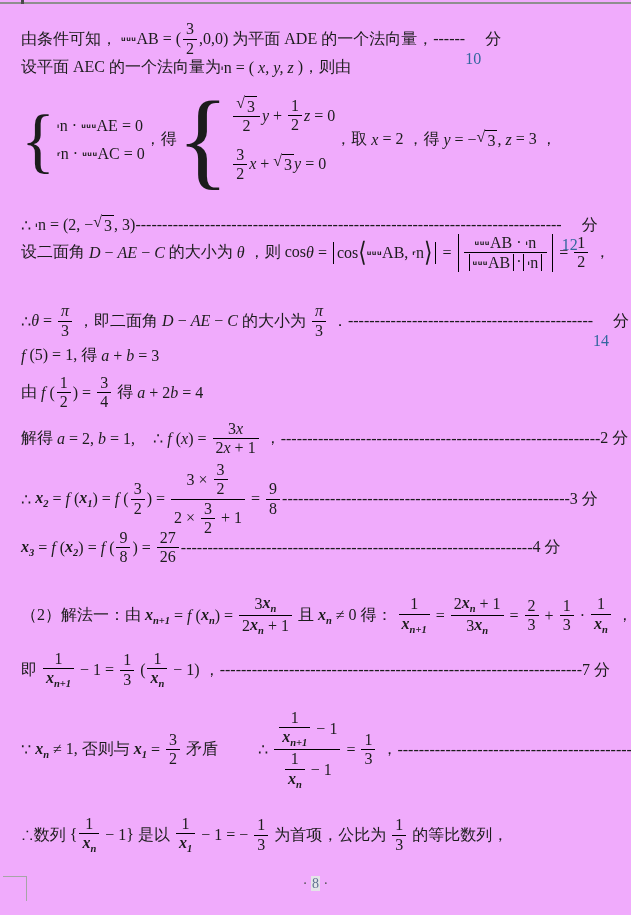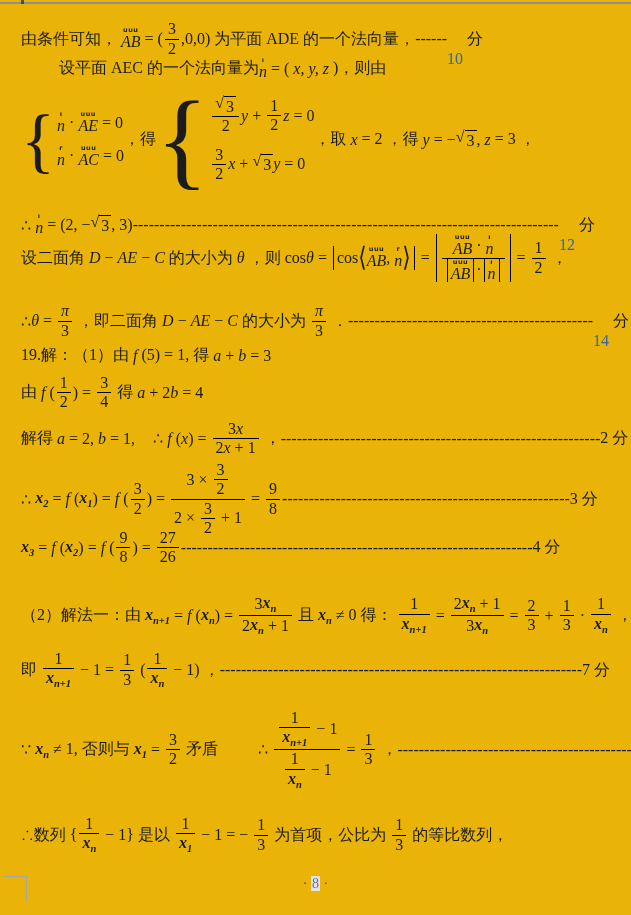--- a/index.html
+++ b/index.html
@@ -1,35 +1,35 @@
 <!DOCTYPE html>
 <html><head>
 <meta charset="utf-8">
 <style>
   html,body{margin:0;padding:0;background:#fff;}
-  .page{position:relative;width:631px;height:915px;background:#eab308;overflow:hidden;
+  .page{position:relative;width:631px;height:915px;background:#f0abfc;overflow:hidden;
         font-family:"Liberation Serif","DejaVu Serif",serif;font-size:16px;color:#1c1c1c;}
   .topline{position:absolute;left:0;top:2px;width:631px;height:2px;background:#8f8f8f;}
   .toptick{position:absolute;left:21px;top:0;width:3px;height:4px;background:#4a4a4a;}
   .cornermark{position:absolute;left:3px;top:876px;width:23px;height:24px;
               border-top:1px solid #a6a6a6;border-right:1px solid #a6a6a6;}
   .line{position:absolute;left:21px;display:flex;align-items:center;white-space:pre;}
   .t{white-space:pre;}
   .i{font-style:italic;white-space:pre;}
   .sc{white-space:pre;margin-top:40px;}
   .wsp{display:inline-block;height:1px;}
   .frac{display:inline-flex;flex-direction:column;align-items:center;margin:0 2px;line-height:1.15;}
   .num,.den{display:flex;align-items:center;justify-content:center;padding:0 3px;}
   .bar{align-self:stretch;height:0;border-top:1px solid #000;}
   .sqrt{display:inline-flex;align-items:flex-start;}
   .sg{line-height:1.05;transform:translateY(-1px);}
   .rc{border-top:1px solid #000;line-height:1.2;padding:0 2px;display:inline-flex;align-items:center;}
-  .vec{display:inline-flex;flex-direction:column;align-items:center;line-height:1;}
+  .vec{display:inline-flex;align-items:center;line-height:1;}
   .mk{font-size:6.5px;font-weight:bold;font-family:"DejaVu Sans",sans-serif;height:6px;line-height:6px;letter-spacing:0.5px;}
-  .bs{font-style:italic;line-height:1.1;white-space:pre;}
+  .bs{line-height:1.1;white-space:pre;}
   .sb{display:inline-block;white-space:pre;font-weight:bold;}
   .sb .b{font-style:italic;}
   .sb .ss{font-size:10.5px;font-style:italic;vertical-align:-4px;white-space:pre;}
   .abs{display:inline-flex;align-items:center;border-left:1px solid #000;border-right:1px solid #000;padding:0 3px;margin:0 2px;}
   .ang{display:inline-flex;align-items:center;}
   .ab{font-size:1.35em;transform:scaleY(1.25);line-height:1;}
   .ac{display:inline-flex;align-items:center;}
   .cases{display:inline-flex;align-items:center;}
   .br{line-height:0;font-weight:400;margin-right:2px;}
   .rws{display:inline-flex;flex-direction:column;gap:10px;}
@@ -38,26 +38,26 @@
   .pgnum{color:#5f7291;background:#e4e4e8;padding:0 1px;}
 </style>
 </head>
 <body>
 
 <div class="page">
   <div class="topline"></div>
   <div class="toptick"></div>
   <div id="content">
       <div class="line" style="top: 10px;"><span class="t">由条件可知， </span><span class="vec"><span class="mk">uuu</span><span class="bs">AB</span></span><span class="t"> = (</span><span class="frac"><div class="num"><span class="t">3</span></div><div class="bar"></div><div class="den"><span class="t">2</span></div></span><span class="t">,0,0) 为平面 ADE 的一个法向量，</span><span class="t">------</span><span class="sc" style="color: rgb(51, 103, 158);">10</span><span class="t"> 分</span></div>
-      <div class="line" style="top: 57px; margin-left: 38px;"><span class="t">设平面 AEC 的一个法向量为</span><span class="vec"><span class="mk">ı</span><span class="bs">n</span></span><span class="t"> = ( </span><span class="i">x, y, z</span><span class="t"> )，则由</span></div>
+      <div class="line" style="top: 57px;"><span class="t">设平面 AEC 的一个法向量为</span><span class="vec"><span class="mk">ı</span><span class="bs">n</span></span><span class="t"> = ( </span><span class="i">x, y, z</span><span class="t"> )，则由</span></div>
       <div class="line" style="top: 96px;"><span class="cases"><span class="br" style="font-size: 71px;">{</span><div class="rws"><div class="rw"><span class="vec"><span class="mk">ı</span><span class="bs">n</span></span><span class="t"> · </span><span class="vec"><span class="mk">uuu</span><span class="bs">AE</span></span><span class="t"> = 0</span></div><div class="rw"><span class="vec"><span class="mk">r</span><span class="bs">n</span></span><span class="t"> · </span><span class="vec"><span class="mk">uuu</span><span class="bs">AC</span></span><span class="t"> = 0</span></div></div></span><span class="t">，得</span><span class="cases"><span class="br" style="font-size: 109px;">{</span><div class="rws"><div class="rw"><span class="frac"><div class="num"><span class="sqrt"><span class="sg">√</span><span class="rc"><span class="t">3</span></span></span></div><div class="bar"></div><div class="den"><span class="t">2</span></div></span><span class="i">y</span><span class="t"> + </span><span class="frac"><div class="num"><span class="t">1</span></div><div class="bar"></div><div class="den"><span class="t">2</span></div></span><span class="i">z</span><span class="t"> = 0</span></div><div class="rw"><span class="frac"><div class="num"><span class="t">3</span></div><div class="bar"></div><div class="den"><span class="t">2</span></div></span><span class="i">x</span><span class="t"> + </span><span class="sqrt"><span class="sg">√</span><span class="rc"><span class="t">3</span></span></span><span class="i">y</span><span class="t"> = 0</span></div></div></span><span class="t">，取 </span><span class="i">x</span><span class="t"> = 2 ，得 </span><span class="i">y</span><span class="t"> = −</span><span class="sqrt"><span class="sg">√</span><span class="rc"><span class="t">3</span></span></span><span class="t">, </span><span class="i">z</span><span class="t"> = 3 ，</span></div>
       <div class="line" style="top: 196px;"><span class="t">∴ </span><span class="vec"><span class="mk">ı</span><span class="bs">n</span></span><span class="t"> = (2, −</span><span class="sqrt"><span class="sg">√</span><span class="rc"><span class="t">3</span></span></span><span class="t">, 3)</span><span class="t">--------------------------------------------------------------------------------</span><span class="sc" style="color: rgb(51, 103, 158);">12</span><span class="t"> 分</span></div>
       <div class="line" style="top: 234px;"><span class="t">设二面角 </span><span class="i">D</span><span class="t"> − </span><span class="i">AE</span><span class="t"> − </span><span class="i">C</span><span class="t"> 的大小为 </span><span class="i">θ</span><span class="t"> ，则 cos</span><span class="i">θ</span><span class="t"> = </span><span class="abs"><span class="t">cos</span><span class="ang"><span class="ab">⟨</span><span class="ac"><span class="vec"><span class="mk">uuu</span><span class="bs">AB</span></span><span class="t">, </span><span class="vec"><span class="mk">r</span><span class="bs">n</span></span></span><span class="ab">⟩</span></span></span><span class="t"> = </span><span class="abs"><span class="frac"><div class="num"><span class="vec"><span class="mk">uuu</span><span class="bs">AB</span></span><span class="t"> · </span><span class="vec"><span class="mk">ı</span><span class="bs">n</span></span></div><div class="bar"></div><div class="den"><span class="abs"><span class="vec"><span class="mk">uuu</span><span class="bs">AB</span></span></span><span class="t">·</span><span class="abs"><span class="vec"><span class="mk">ı</span><span class="bs">n</span></span></span></div></span></span><span class="t"> = </span><span class="frac"><div class="num"><span class="t">1</span></div><div class="bar"></div><div class="den"><span class="t">2</span></div></span><span class="t"> ，</span></div>
       <div class="line" style="top: 292px;"><span class="t">∴</span><span class="i">θ</span><span class="t"> = </span><span class="frac"><div class="num"><span class="i">π</span></div><div class="bar"></div><div class="den"><span class="t">3</span></div></span><span class="t"> ，即二面角 </span><span class="i">D</span><span class="t"> − </span><span class="i">AE</span><span class="t"> − </span><span class="i">C</span><span class="t"> 的大小为 </span><span class="frac"><div class="num"><span class="i">π</span></div><div class="bar"></div><div class="den"><span class="t">3</span></div></span><span class="t"> ．</span><span class="t">----------------------------------------------</span><span class="sc" style="color: rgb(51, 103, 158);">14</span><span class="t"> 分】</span></div>
-      <div class="line" style="top: 345px;"><span class="t">19.解：（1）由 </span><span class="i">f</span><span class="t"> (5) = 1, 得 </span><span class="i">a</span><span class="t"> + </span><span class="i">b</span><span class="t"> = 3</span></div>
+      <div class="line" style="top: 345px;"><span class="i">f</span><span class="t"> (5) = 1, 得 </span><span class="i">a</span><span class="t"> + </span><span class="i">b</span><span class="t"> = 3</span></div>
       <div class="line" style="top: 374px;"><span class="t">由 </span><span class="i">f</span><span class="t"> (</span><span class="frac"><div class="num"><span class="t">1</span></div><div class="bar"></div><div class="den"><span class="t">2</span></div></span><span class="t">) = </span><span class="frac"><div class="num"><span class="t">3</span></div><div class="bar"></div><div class="den"><span class="t">4</span></div></span><span class="t"> 得 </span><span class="i">a</span><span class="t"> + 2</span><span class="i">b</span><span class="t"> = 4</span></div>
       <div class="line" style="top: 420px;"><span class="t">解得 </span><span class="i">a</span><span class="t"> = 2, </span><span class="i">b</span><span class="t"> = 1,</span><span class="wsp" style="width: 18px;"></span><span class="t">∴ </span><span class="i">f</span><span class="t"> (</span><span class="i">x</span><span class="t">) = </span><span class="frac"><div class="num"><span class="t">3</span><span class="i">x</span></div><div class="bar"></div><div class="den"><span class="t">2</span><span class="i">x</span><span class="t"> + 1</span></div></span><span class="t"> ，</span><span class="t">------------------------------------------------------------</span><span class="t">2 分</span></div>
       <div class="line" style="top: 461px;"><span class="t">∴ </span><span class="sb"><span class="b">x</span><span class="ss">2</span></span><span class="t"> = </span><span class="i">f</span><span class="t"> (</span><span class="sb"><span class="b">x</span><span class="ss">1</span></span><span class="t">) = </span><span class="i">f</span><span class="t"> (</span><span class="frac"><div class="num"><span class="t">3</span></div><div class="bar"></div><div class="den"><span class="t">2</span></div></span><span class="t">) = </span><span class="frac"><div class="num"><span class="t">3 × </span><span class="frac"><div class="num"><span class="t">3</span></div><div class="bar"></div><div class="den"><span class="t">2</span></div></span></div><div class="bar"></div><div class="den"><span class="t">2 × </span><span class="frac"><div class="num"><span class="t">3</span></div><div class="bar"></div><div class="den"><span class="t">2</span></div></span><span class="t"> + 1</span></div></span><span class="t"> = </span><span class="frac"><div class="num"><span class="t">9</span></div><div class="bar"></div><div class="den"><span class="t">8</span></div></span><span class="t">------------------------------------------------------</span><span class="t">3 分</span></div>
       <div class="line" style="top: 529px;"><span class="sb"><span class="b">x</span><span class="ss">3</span></span><span class="t"> = </span><span class="i">f</span><span class="t"> (</span><span class="sb"><span class="b">x</span><span class="ss">2</span></span><span class="t">) = </span><span class="i">f</span><span class="t"> (</span><span class="frac"><div class="num"><span class="t">9</span></div><div class="bar"></div><div class="den"><span class="t">8</span></div></span><span class="t">) = </span><span class="frac"><div class="num"><span class="t">27</span></div><div class="bar"></div><div class="den"><span class="t">26</span></div></span><span class="t">------------------------------------------------------------------</span><span class="t">4 分</span></div>
       <div class="line" style="top: 594px;"><span class="t">（2）解法一：由 </span><span class="sb"><span class="b">x</span><span class="ss">n+1</span></span><span class="t"> = </span><span class="i">f</span><span class="t"> (</span><span class="sb"><span class="b">x</span><span class="ss">n</span></span><span class="t">) = </span><span class="frac"><div class="num"><span class="t">3</span><span class="sb"><span class="b">x</span><span class="ss">n</span></span></div><div class="bar"></div><div class="den"><span class="t">2</span><span class="sb"><span class="b">x</span><span class="ss">n</span></span><span class="t"> + 1</span></div></span><span class="t"> 且 </span><span class="sb"><span class="b">x</span><span class="ss">n</span></span><span class="t"> ≠ 0 得： </span><span class="frac"><div class="num"><span class="t">1</span></div><div class="bar"></div><div class="den"><span class="sb"><span class="b">x</span><span class="ss">n+1</span></span></div></span><span class="t"> = </span><span class="frac"><div class="num"><span class="t">2</span><span class="sb"><span class="b">x</span><span class="ss">n</span></span><span class="t"> + 1</span></div><div class="bar"></div><div class="den"><span class="t">3</span><span class="sb"><span class="b">x</span><span class="ss">n</span></span></div></span><span class="t"> = </span><span class="frac"><div class="num"><span class="t">2</span></div><div class="bar"></div><div class="den"><span class="t">3</span></div></span><span class="t"> + </span><span class="frac"><div class="num"><span class="t">1</span></div><div class="bar"></div><div class="den"><span class="t">3</span></div></span><span class="t"> · </span><span class="frac"><div class="num"><span class="t">1</span></div><div class="bar"></div><div class="den"><span class="sb"><span class="b">x</span><span class="ss">n</span></span></div></span><span class="t"> ，</span><span class="t">--------</span></div>
       <div class="line" style="top: 650px;"><span class="t">即 </span><span class="frac"><div class="num"><span class="t">1</span></div><div class="bar"></div><div class="den"><span class="sb"><span class="b">x</span><span class="ss">n+1</span></span></div></span><span class="t"> − 1 = </span><span class="frac"><div class="num"><span class="t">1</span></div><div class="bar"></div><div class="den"><span class="t">3</span></div></span><span class="t"> (</span><span class="frac"><div class="num"><span class="t">1</span></div><div class="bar"></div><div class="den"><span class="sb"><span class="b">x</span><span class="ss">n</span></span></div></span><span class="t"> − 1) ，</span><span class="t">--------------------------------------------------------------------</span><span class="t">7 分</span></div>
       <div class="line" style="top: 709px;"><span class="t">∵ </span><span class="sb"><span class="b">x</span><span class="ss">n</span></span><span class="t"> ≠ 1, 否则与 </span><span class="sb"><span class="b">x</span><span class="ss">1</span></span><span class="t"> = </span><span class="frac"><div class="num"><span class="t">3</span></div><div class="bar"></div><div class="den"><span class="t">2</span></div></span><span class="t"> 矛盾</span><span class="wsp" style="width: 40px;"></span><span class="t">∴ </span><span class="frac"><div class="num"><span class="frac"><div class="num"><span class="t">1</span></div><div class="bar"></div><div class="den"><span class="sb"><span class="b">x</span><span class="ss">n+1</span></span></div></span><span class="t"> − 1</span></div><div class="bar"></div><div class="den"><span class="frac"><div class="num"><span class="t">1</span></div><div class="bar"></div><div class="den"><span class="sb"><span class="b">x</span><span class="ss">n</span></span></div></span><span class="t"> − 1</span></div></span><span class="t"> = </span><span class="frac"><div class="num"><span class="t">1</span></div><div class="bar"></div><div class="den"><span class="t">3</span></div></span><span class="t"> ，</span><span class="t">----------------------------------------------</span></div>
       <div class="line" style="top: 815px;"><span class="t">∴数列 {</span><span class="frac"><div class="num"><span class="t">1</span></div><div class="bar"></div><div class="den"><span class="sb"><span class="b">x</span><span class="ss">n</span></span></div></span><span class="t"> − 1} 是以 </span><span class="frac"><div class="num"><span class="t">1</span></div><div class="bar"></div><div class="den"><span class="sb"><span class="b">x</span><span class="ss">1</span></span></div></span><span class="t"> − 1 = − </span><span class="frac"><div class="num"><span class="t">1</span></div><div class="bar"></div><div class="den"><span class="t">3</span></div></span><span class="t"> 为首项，公比为 </span><span class="frac"><div class="num"><span class="t">1</span></div><div class="bar"></div><div class="den"><span class="t">3</span></div></span><span class="t"> 的等比数列，</span></div>
     </div>
   <div class="cornermark"></div>

